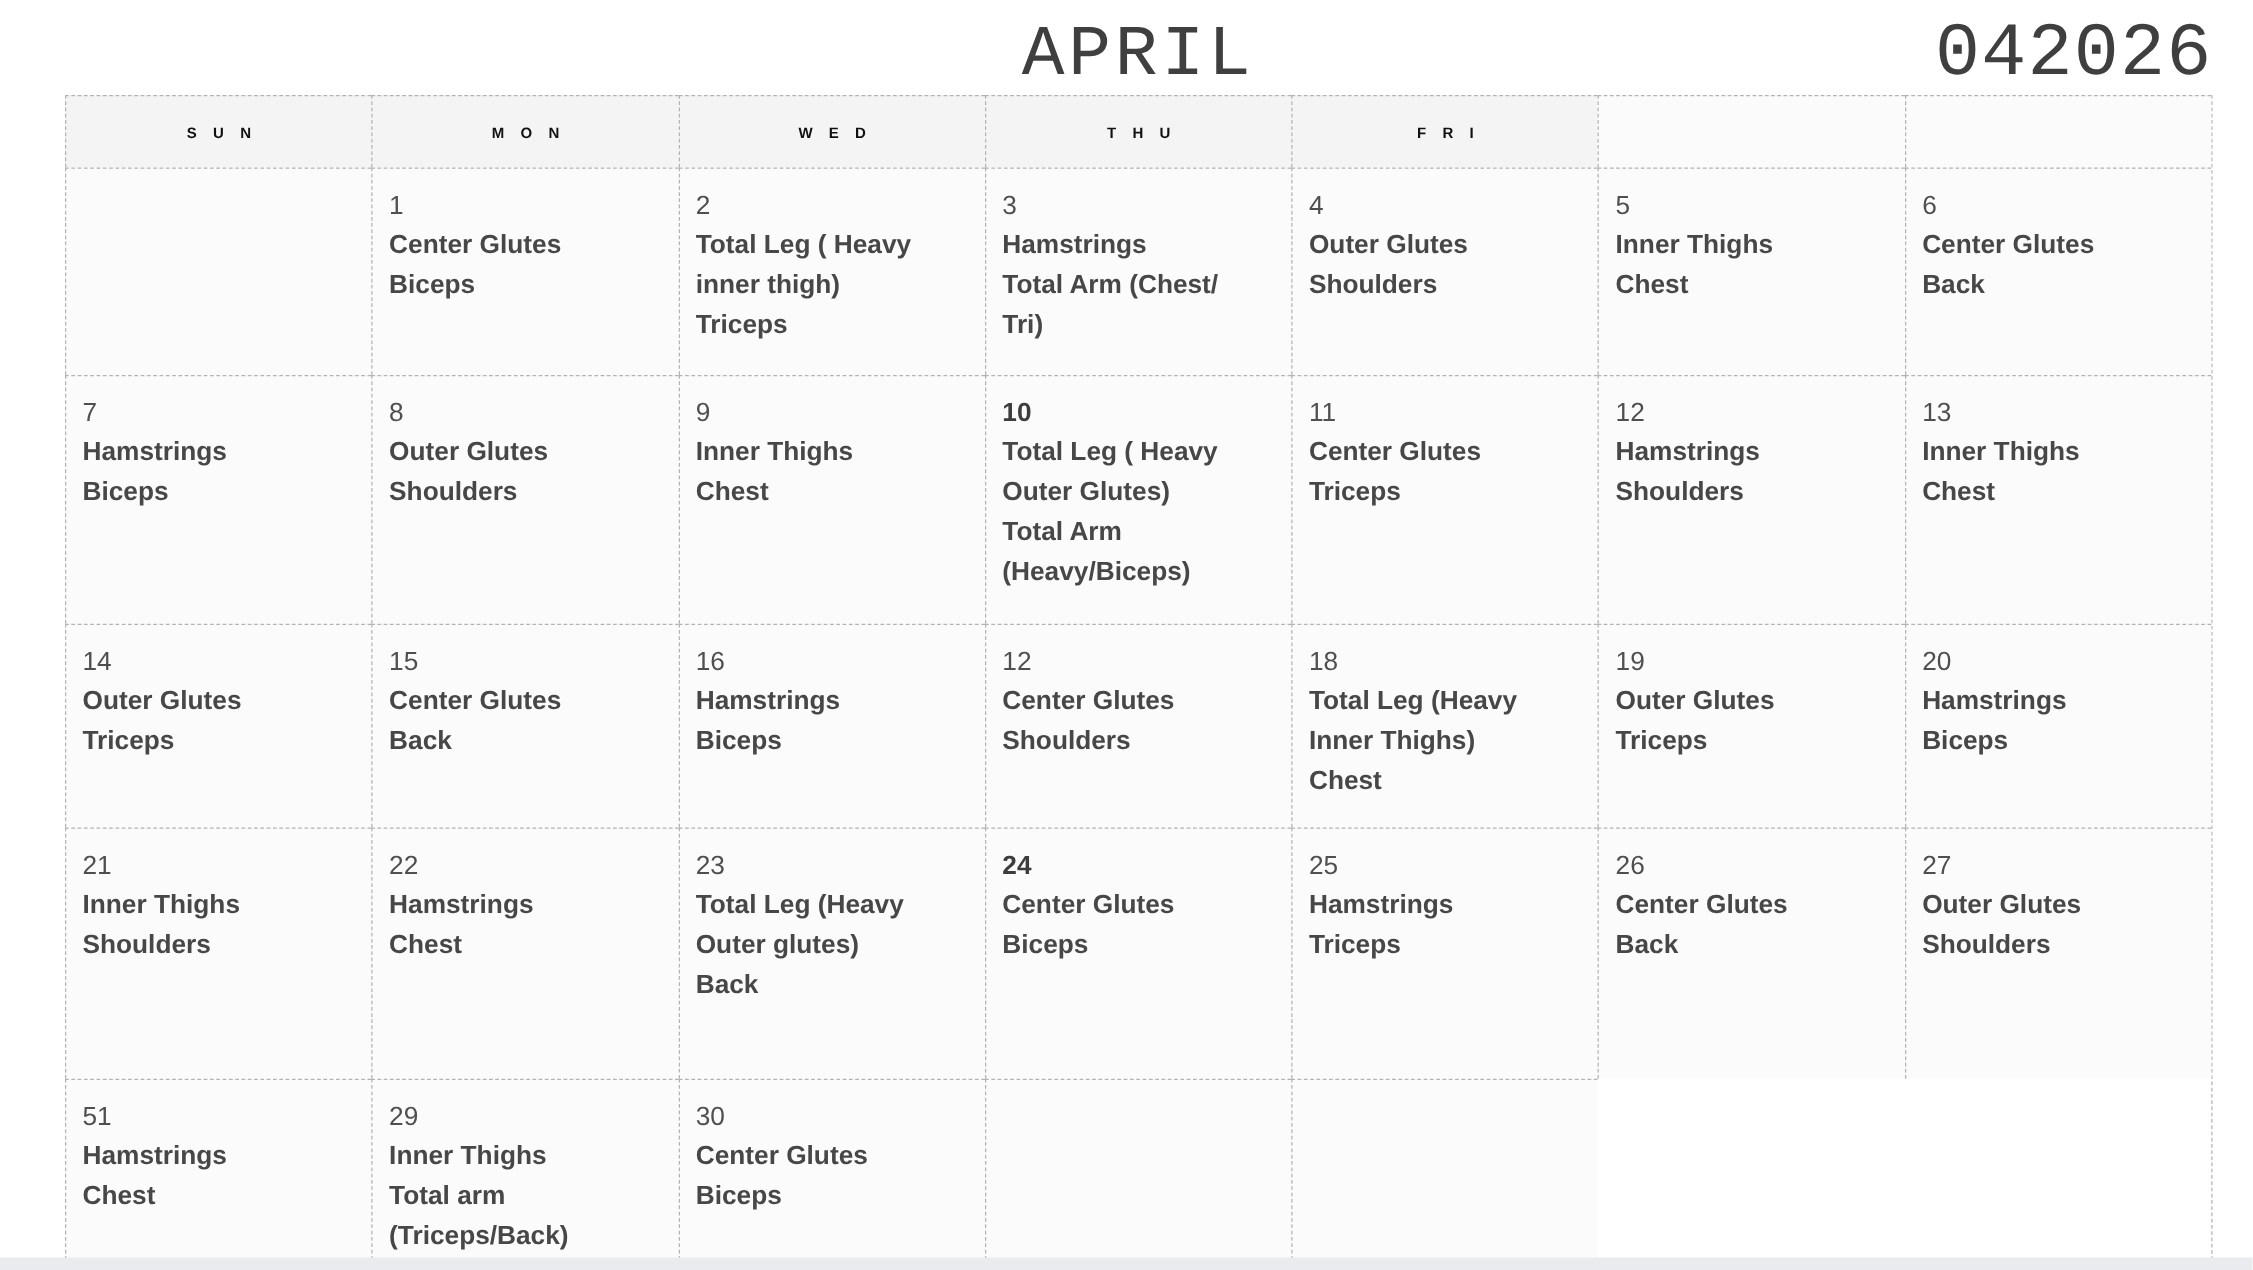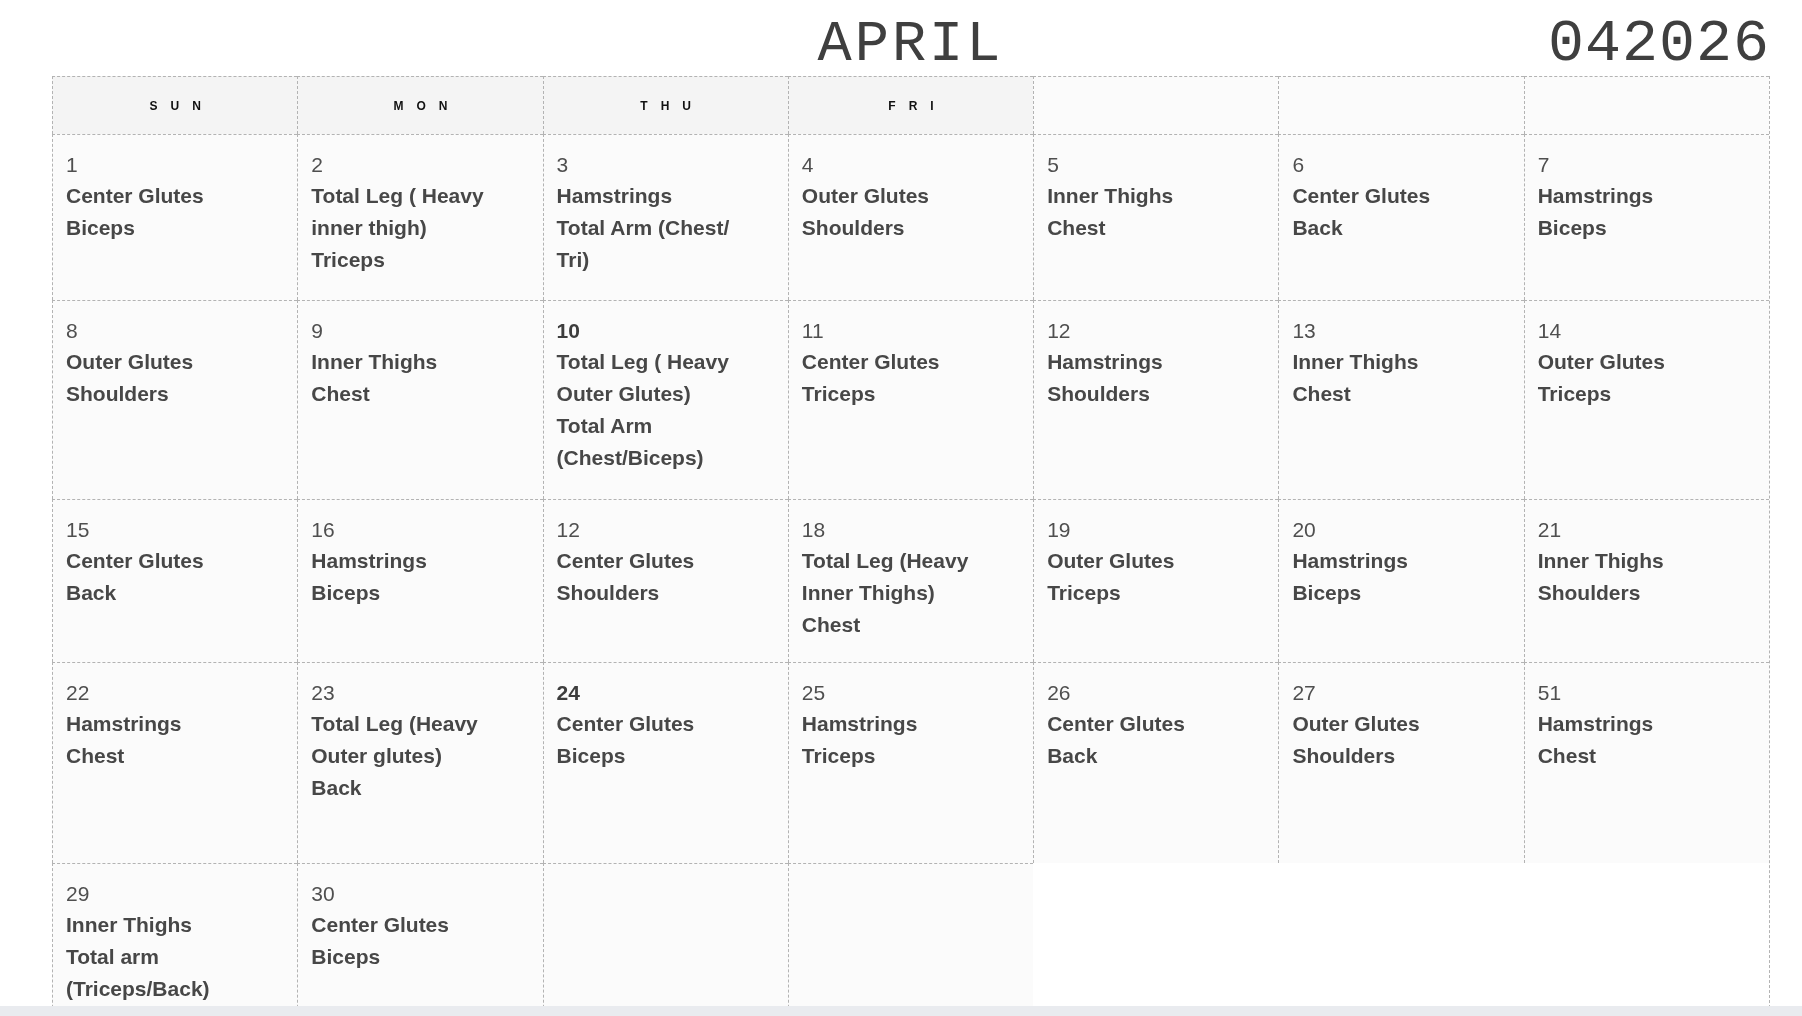--- a/index.html
+++ b/index.html
@@ -90,20 +90,21 @@
 
 <div class="page">
   <div class="title-bar">
     <div class="title-num">04</div>
     <div class="title-month">APRIL</div>
     <div class="title-num">2026</div>
   </div>
   <div class="grid" id="grid">
       <div class="cell head-cell">SUN</div>
       <div class="cell head-cell">MON</div>
+      <div class="cell head-cell">WED</div>
       <div class="cell head-cell">THU</div>
       <div class="cell head-cell">FRI</div>
       <div class="cell day-cell"></div>
       <div class="cell day-cell"></div>
       <div class="cell day-cell"></div>
       <div class="cell day-cell">
         <div class="day-num">1</div>
         <div class="work-line">Center Glutes</div>
         <div class="work-line">Biceps</div>
       </div>
@@ -147,21 +148,21 @@
       <div class="cell day-cell">
         <div class="day-num">9</div>
         <div class="work-line">Inner Thighs</div>
         <div class="work-line">Chest</div>
       </div>
       <div class="cell day-cell">
         <div class="day-num bold">10</div>
         <div class="work-line">Total Leg ( Heavy</div>
         <div class="work-line">Outer Glutes)</div>
         <div class="work-line">Total Arm</div>
-        <div class="work-line">(Chest/Biceps)</div>
+        <div class="work-line">(Heavy/Biceps)</div>
       </div>
       <div class="cell day-cell">
         <div class="day-num">11</div>
         <div class="work-line">Center Glutes</div>
         <div class="work-line">Triceps</div>
       </div>
       <div class="cell day-cell">
         <div class="day-num">12</div>
         <div class="work-line">Hamstrings</div>
         <div class="work-line">Shoulders</div>

